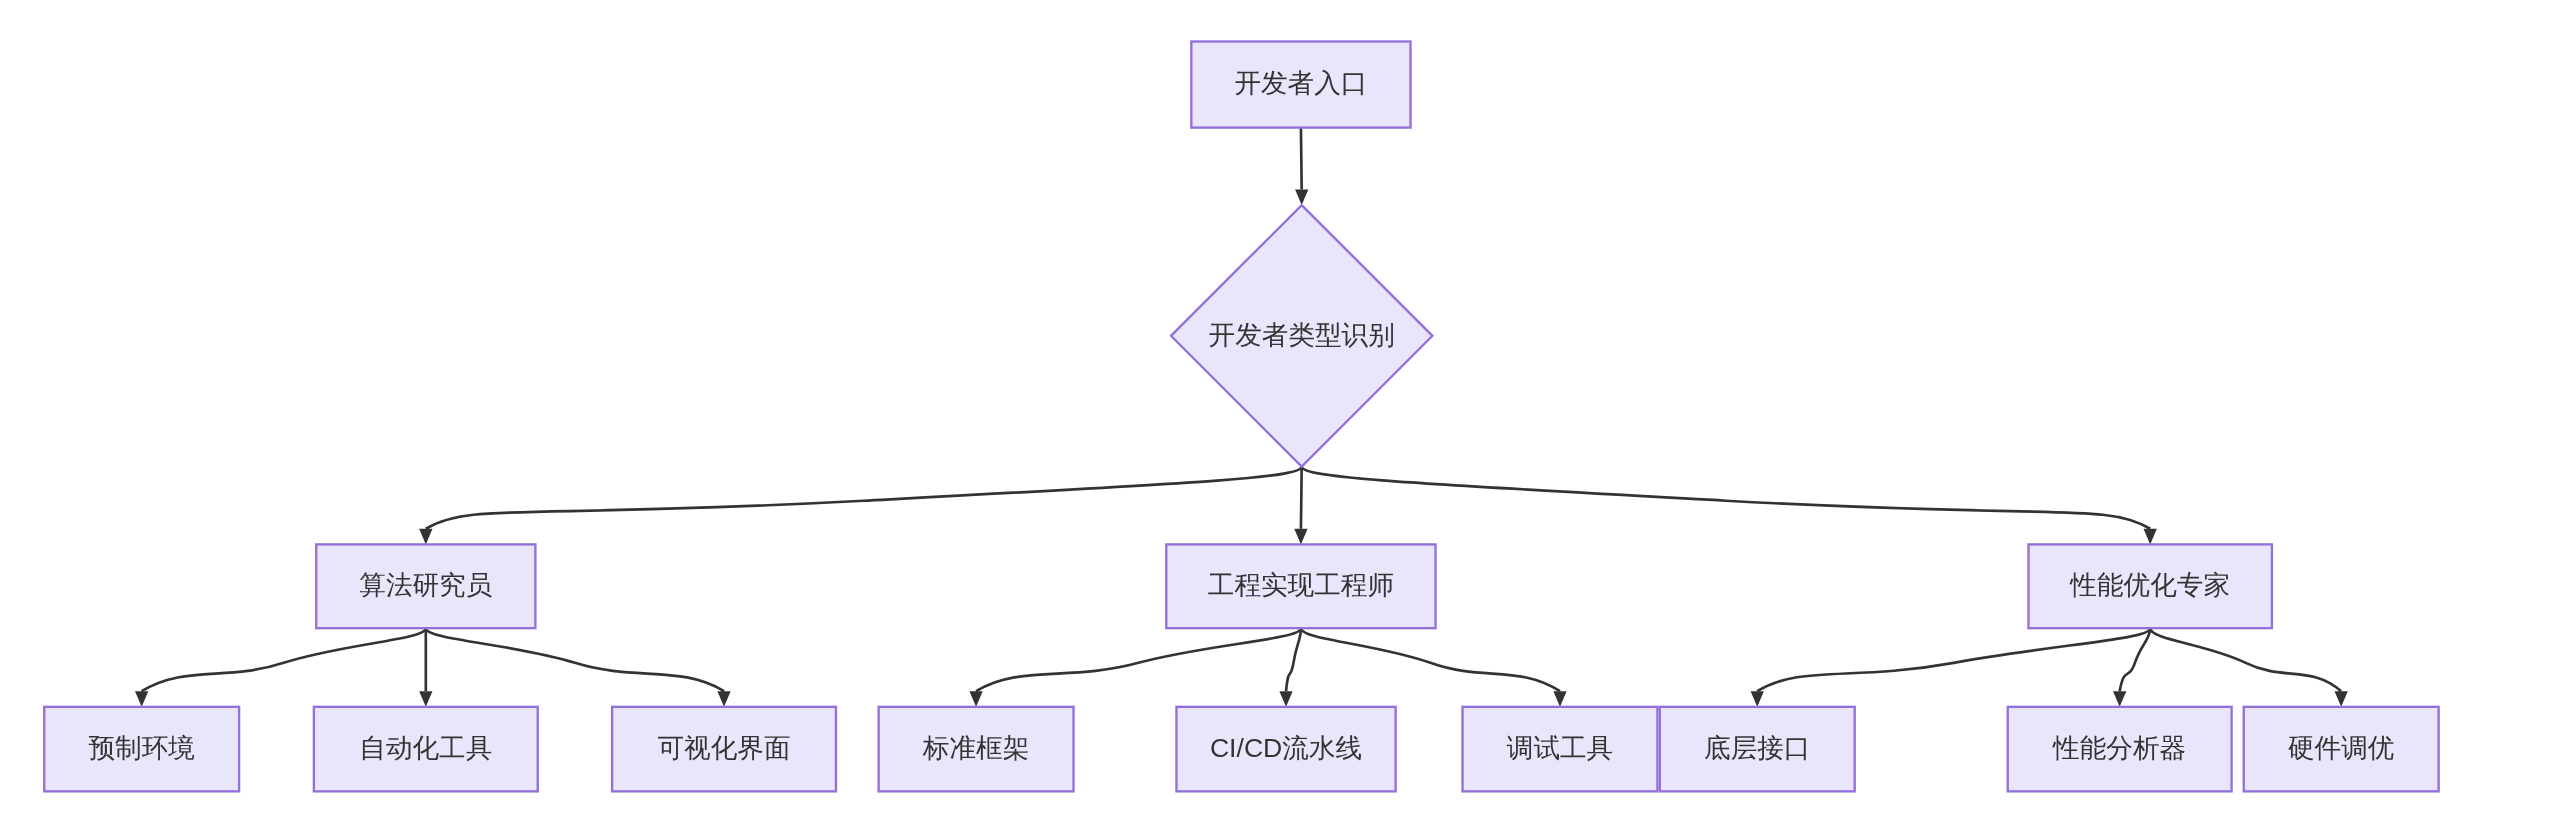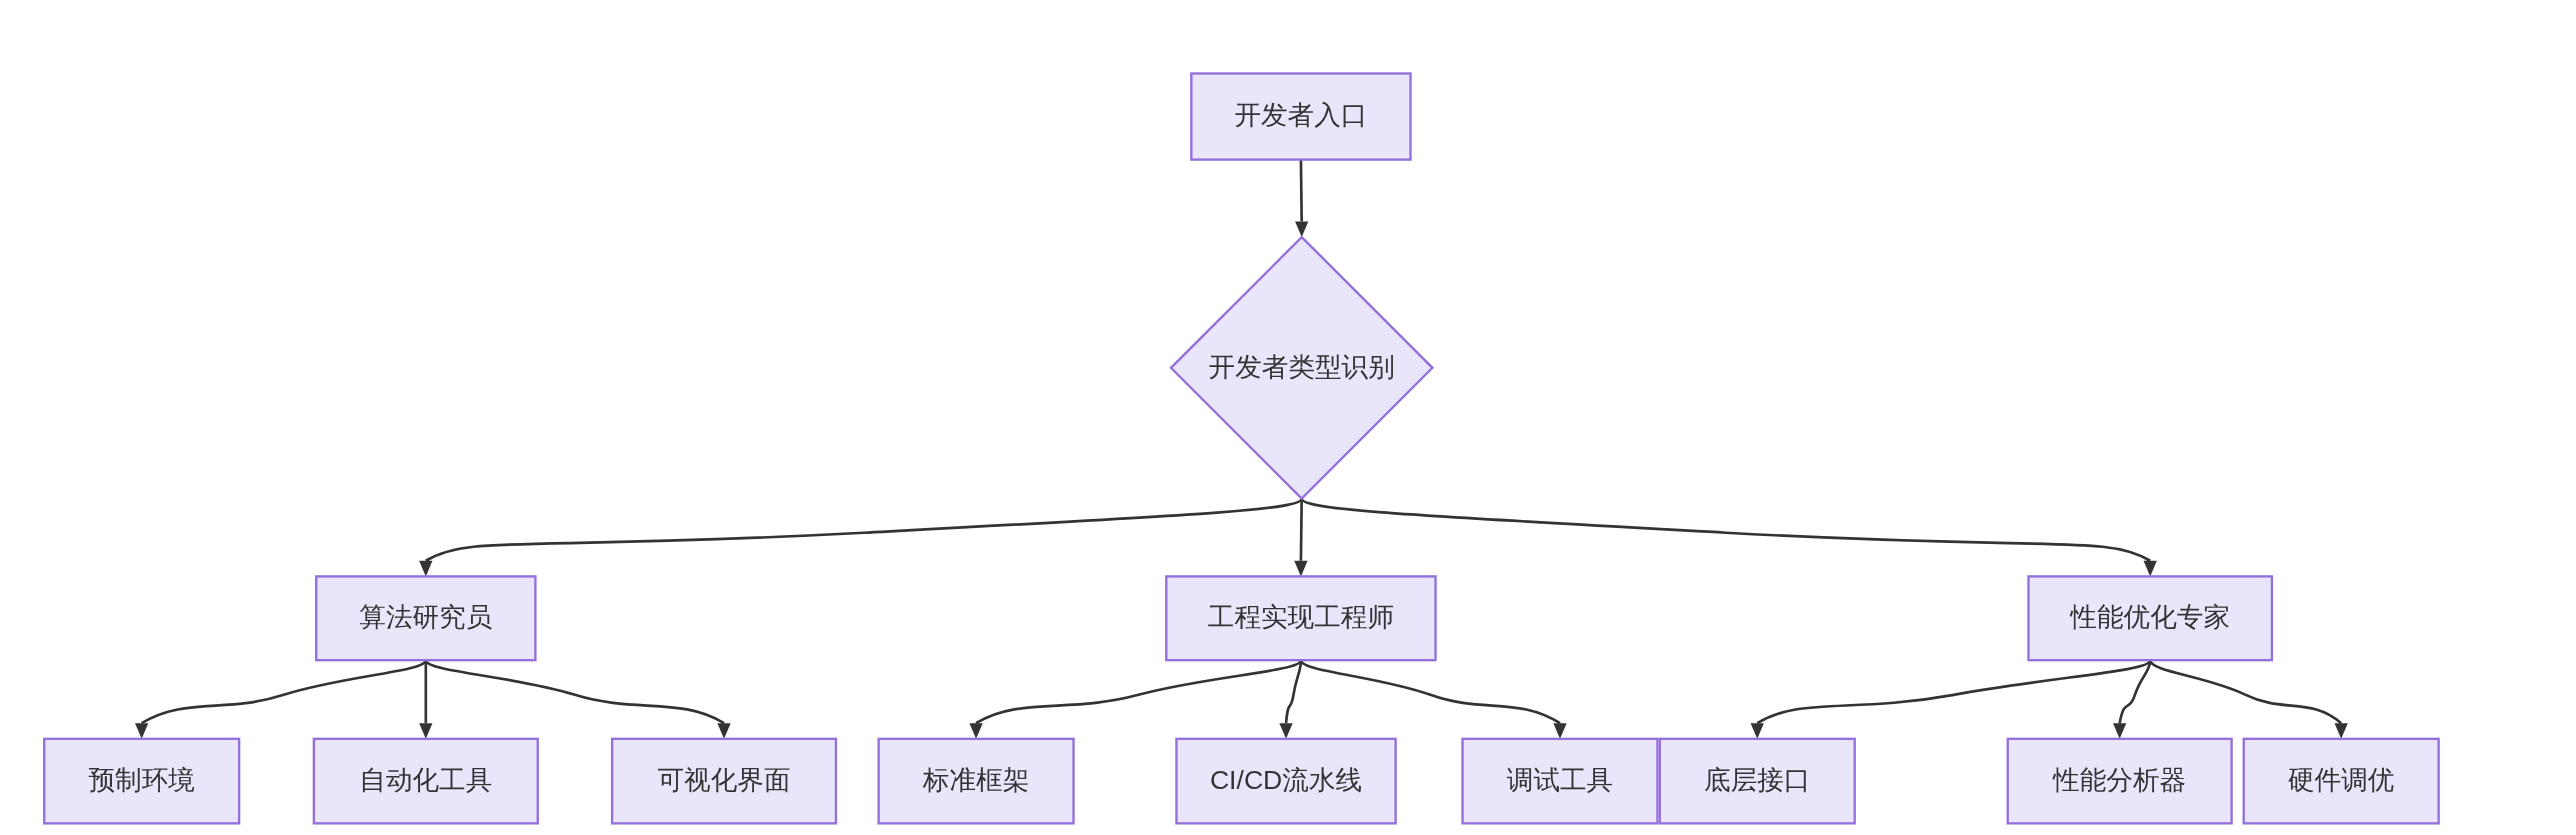--- a/index.html
+++ b/index.html
@@ -11,21 +11,20 @@
   body {
     width: 2576px;
     height: 836px;
     font-family: "Liberation Sans", "DejaVu Sans", sans-serif;
     overflow: hidden;
   }
   #diagram-root {
     position: relative;
     width: 2576px;
     height: 636px;
-    margin-top: 32px;
   }
   svg#flowchart {
     display: block;
     width: 2576px;
     height: 836px;
   }
   .node-shape {
     fill: #e9e5fa;
     stroke: #9370db;
     stroke-width: 3;

